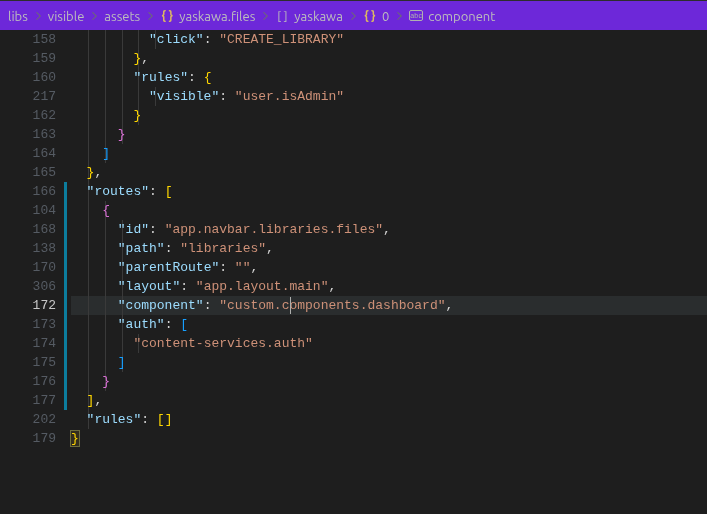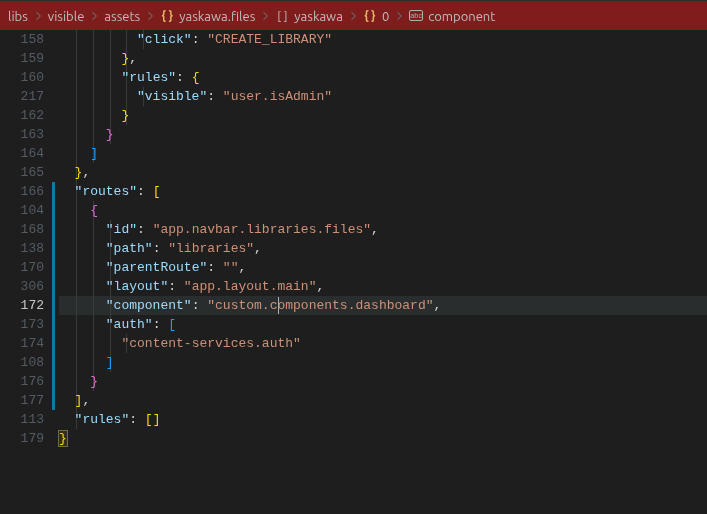--- a/index.html
+++ b/index.html
@@ -13,21 +13,21 @@
   }
   .breadcrumbs {
     height: 30px;
     display: flex;
     align-items: center;
     padding: 0 8px;
     font-family: -apple-system, "Segoe UI", Ubuntu, sans-serif;
     font-size: 13px;
     color: #a0a0a0;
     border-top: 1px solid #2d2d2d;
-    background: #7f1d1d;
+    background: #6d28d9;
     gap: 4px;
     white-space: nowrap;
   }
   .crumb { display: inline-flex; align-items: center; gap: 5px; cursor: pointer; }
   .crumb-label { color: #bdbdbd; }
   .chevron { color: #6e6e6e; display:inline-flex; align-items:center; }
   .crumb-icon { width: 14px; height: 14px; display:inline-flex; align-items:center; justify-content:center; }
   .ic-braces { color: #dcb862; font-weight: bold; font-size: 12px; }
   .ic-brackets { color: #bdbdbd; font-size: 12px; }
   .ic-abc {
@@ -39,21 +39,21 @@
     font-family: sans-serif;
   }
 
   .editor {
     position: relative;
     display: flex;
     height: calc(100% - 30px);
     line-height: 19px;
   }
   .gutter {
-    width: 52px;
+    width: 64px;
     text-align: right;
     color: #555b63;
     padding-right: 8px;
     user-select: none;
     background: #1e1e1e;
   }
   .gutter .ln { height: 19px; }
   .gutter .ln.active { color: #c6c6c6; }
   .mod-bar {
     width: 3px;
@@ -176,24 +176,24 @@
       <div class="ln">165</div>
       <div class="ln">166</div>
       <div class="ln">104</div>
       <div class="ln">168</div>
       <div class="ln">138</div>
       <div class="ln">170</div>
       <div class="ln">306</div>
       <div class="ln active">172</div>
       <div class="ln">173</div>
       <div class="ln">174</div>
-      <div class="ln">108</div>
+      <div class="ln">175</div>
       <div class="ln">176</div>
       <div class="ln">177</div>
-      <div class="ln">113</div>
+      <div class="ln">202</div>
       <div class="ln">179</div>
     </div>
   <div class="mod-bar" id="modbar">
       <div class="m"></div>
       <div class="m"></div>
       <div class="m"></div>
       <div class="m"></div>
       <div class="m"></div>
       <div class="m"></div>
       <div class="m"></div>

